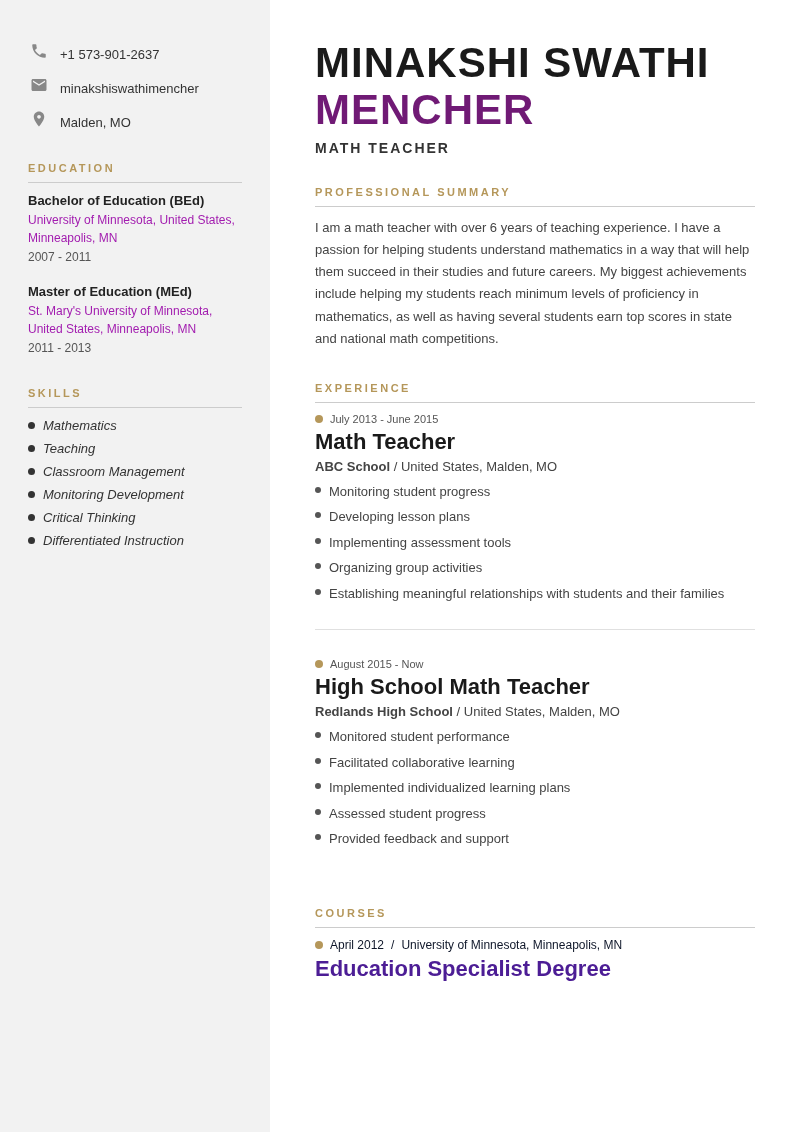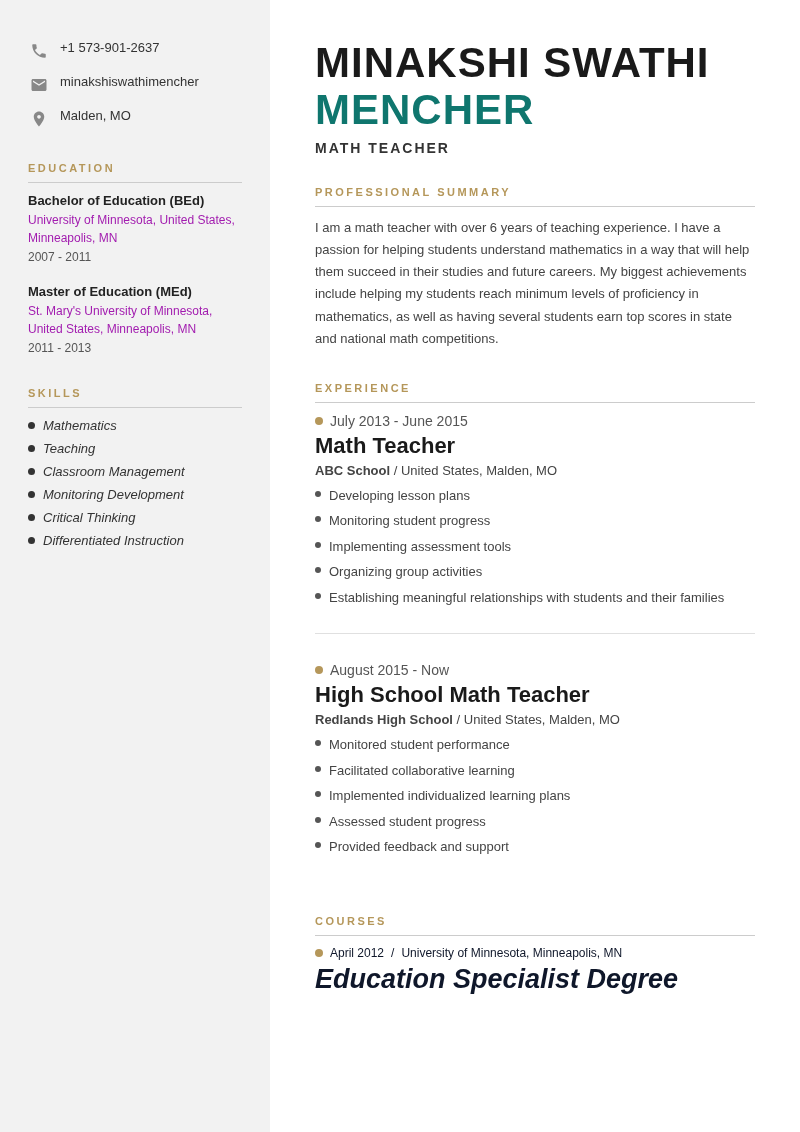--- a/index.html
+++ b/index.html
@@ -23,21 +23,21 @@
       width: 270px;
       min-width: 270px;
       background: #f2f2f2;
       padding: 40px 28px 40px 28px;
     }
     .contact-section {
       margin-bottom: 32px;
     }
     .contact-item {
       display: flex;
-      align-items: flex-start;
+      align-items: flex-end;
       margin-bottom: 12px;
       gap: 10px;
     }
     .contact-icon {
       width: 22px;
       height: 22px;
       flex-shrink: 0;
       display: flex;
       align-items: center;
       justify-content: center;
@@ -119,21 +119,21 @@
     .name-first-last {
       font-size: 42px;
       font-weight: 700;
       color: #1a1a1a;
       letter-spacing: 1px;
       line-height: 1.1;
     }
     .name-last {
       font-size: 42px;
       font-weight: 900;
-      color: #0f766e;
+      color: #701a75;
       letter-spacing: 1px;
     }
     .job-title {
       font-size: 14px;
       font-weight: 700;
       color: #333;
       letter-spacing: 2px;
       text-transform: uppercase;
       margin-top: 6px;
       margin-bottom: 30px;
@@ -161,21 +161,21 @@
     }
     .exp-item {
       margin-bottom: 28px;
       padding-bottom: 20px;
       border-bottom: 1px solid #e0e0e0;
     }
     .exp-item:last-child {
       border-bottom: none;
     }
     .exp-date {
-      font-size: 14px;
+      font-size: 11px;
       color: #555;
       margin-bottom: 4px;
       display: flex;
       align-items: center;
       gap: 7px;
     }
     .exp-date-dot {
       width: 8px;
       height: 8px;
       border-radius: 50%;
@@ -232,24 +232,23 @@
       margin-bottom: 4px;
     }
     .course-dot {
       width: 8px;
       height: 8px;
       border-radius: 50%;
       background: #b5975a;
       flex-shrink: 0;
     }
     .course-title {
-      font-size: 27px;
+      font-size: 22px;
       font-weight: 800;
-      color: #0f172a;
-      font-style: italic;
+      color: #4c1d95;
     }
   </style>
 </head>
 <body>
 
 <div class="resume-container">
 
   <div class="sidebar">
 
     <div class="contact-section">
@@ -347,25 +346,25 @@
         </div>
         <div class="exp-role">Math Teacher</div>
         <div class="exp-company-line">
           <span class="exp-company-name">ABC School</span>
           <span> / </span>
           <span>United States, Malden, MO</span>
         </div>
         <ul class="exp-bullets">
           <li>
               <span class="exp-bullet-dot"></span>
+              <span>Monitoring student progress</span>
+            </li>
+          <li>
+              <span class="exp-bullet-dot"></span>
               <span>Developing lesson plans</span>
-            </li>
-          <li>
-              <span class="exp-bullet-dot"></span>
-              <span>Monitoring student progress</span>
             </li>
           <li>
               <span class="exp-bullet-dot"></span>
               <span>Implementing assessment tools</span>
             </li>
           <li>
               <span class="exp-bullet-dot"></span>
               <span>Organizing group activities</span>
             </li>
           <li>

